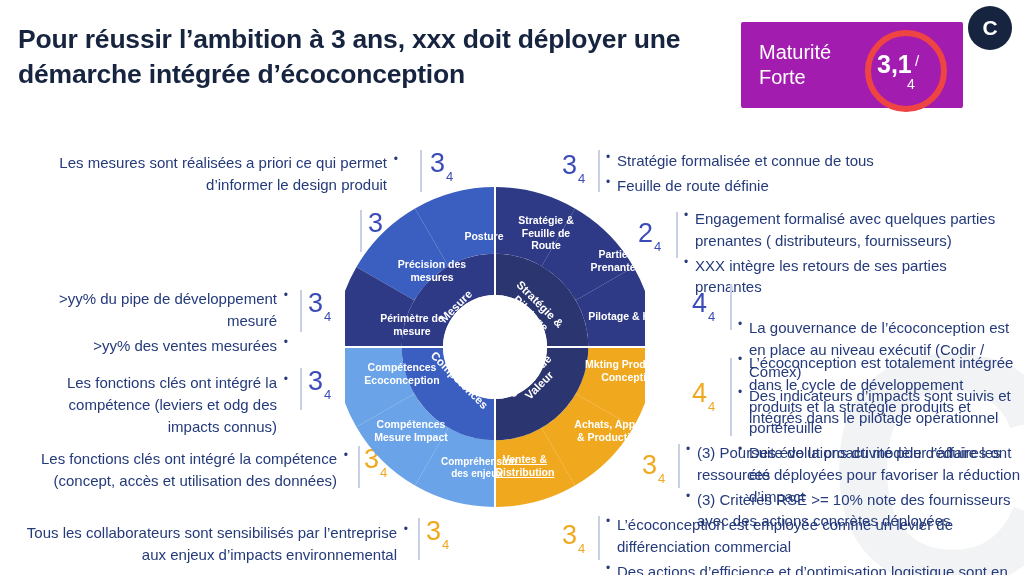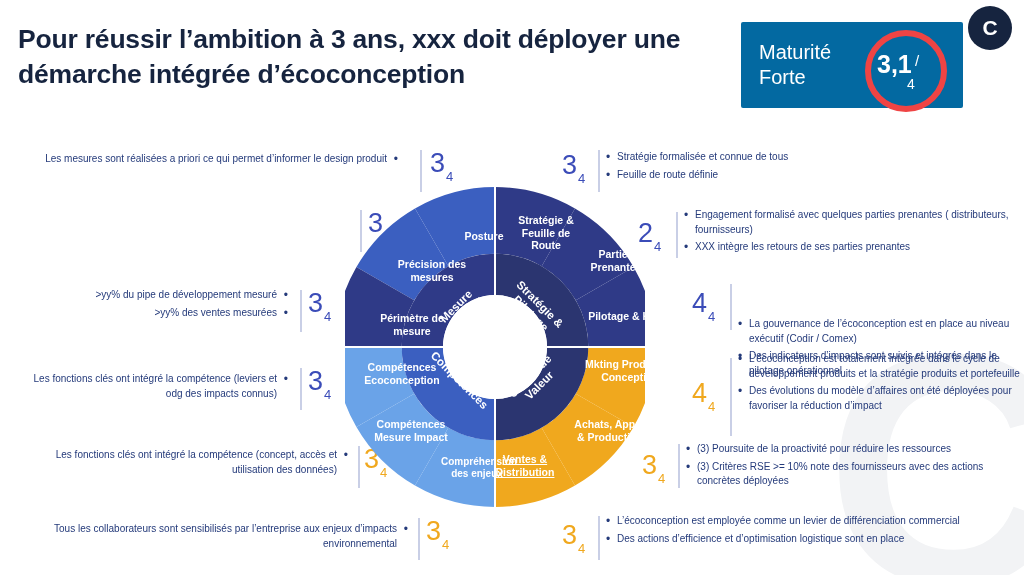--- a/index.html
+++ b/index.html
@@ -18,21 +18,21 @@
   .page{position:relative;z-index:1;width:1024px;height:575px;}
 
   
   .title{
     position:absolute;left:18px;top:22px;width:720px;
     font-size:26.5px;font-weight:700;color:#16243f;line-height:1.32;
     letter-spacing:-0.2px;
   }
   .maturity-box{
     position:absolute;left:741px;top:22px;width:222px;height:86px;
-    background:#0369a1;color:#fff;border-radius:2px;
+    background:#a21caf;color:#fff;border-radius:2px;
   }
   .maturity-label{
     position:absolute;left:18px;top:18px;font-size:20px;line-height:1.25;font-weight:400;
   }
   .maturity-circle{
     position:absolute;right:16px;top:8px;width:70px;height:70px;border-radius:50%;
     border:6px solid #ef4444;
   }
   .mat-num{
     position:absolute;left:6px;top:14px;font-size:25px;font-weight:700;
@@ -40,21 +40,21 @@
   .mat-slash{position:absolute;left:44px;top:16px;font-size:15px;}
   .mat-den{position:absolute;left:36px;top:40px;font-size:14px;}
 
   .logo{
     position:absolute;right:12px;top:6px;width:44px;height:44px;border-radius:50%;
     background:#16243f;color:#fff;font-weight:700;font-size:21px;
     display:flex;align-items:center;justify-content:center;
   }
 
   
-  .ann{position:absolute;font-size:10px;line-height:1.45;color:#243a7a;}
+  .ann{position:absolute;font-size:15px;line-height:1.45;color:#243a7a;}
   .ann ul{margin:0;padding:0;list-style:none;}
   .ann li{position:relative;padding-left:11px;margin-bottom:3px;}
   .ann li:before{
     content:"•";position:absolute;left:0;top:-1px;font-size:12px;
   }
   .ann.right{text-align:left;}
   .ann.left{text-align:right;}
   .ann.left li{padding-left:0;padding-right:11px;}
   .ann.left li:before{content:"•";left:auto;right:0;}
 

